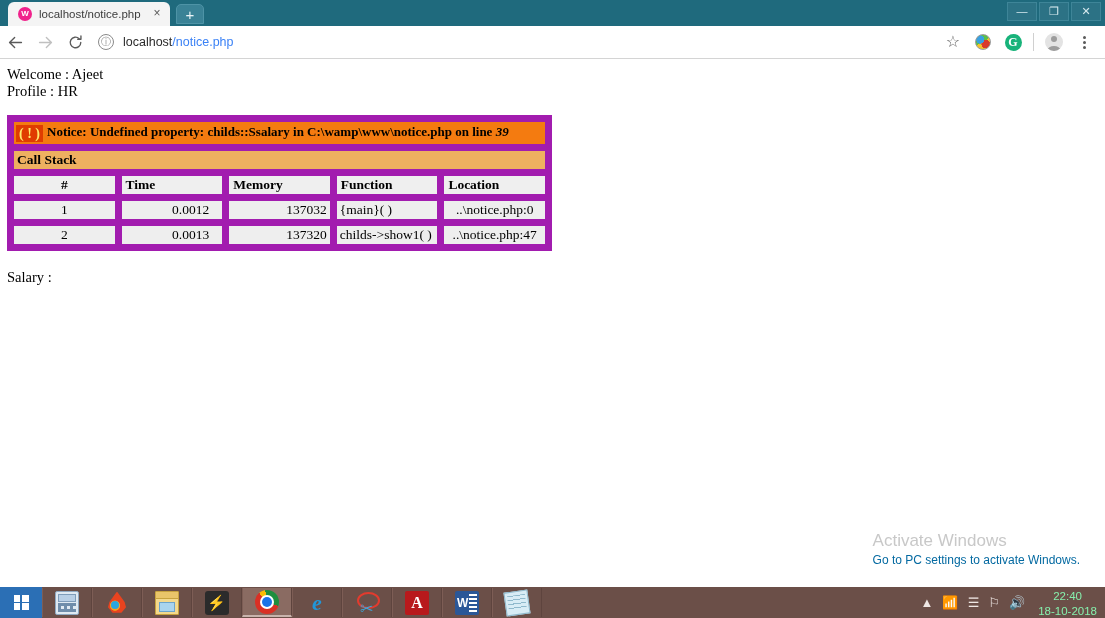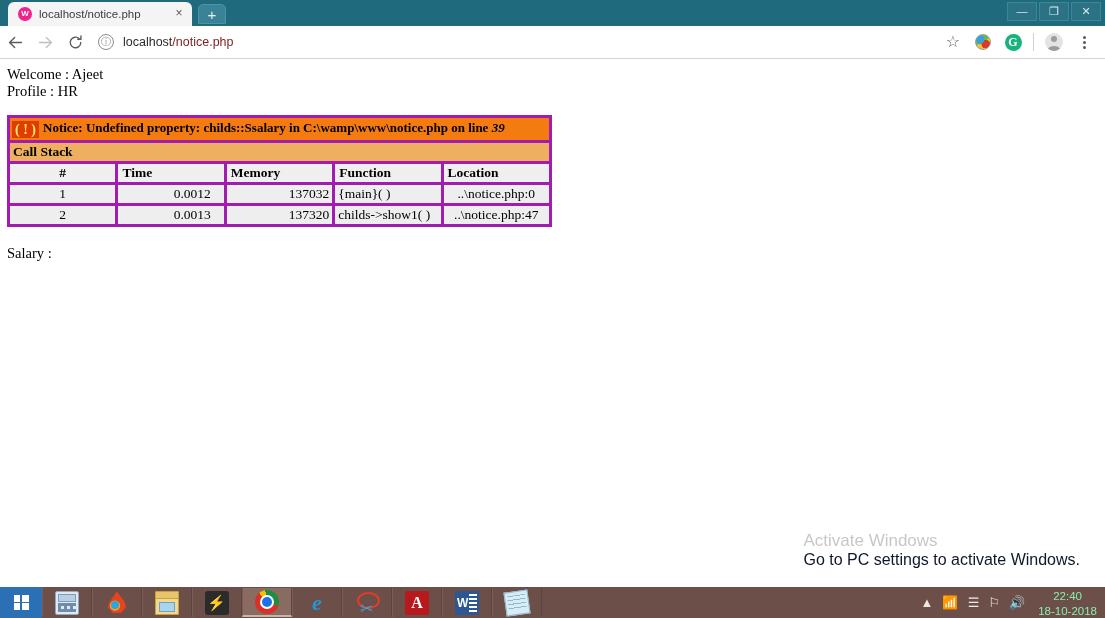--- a/index.html
+++ b/index.html
@@ -13,21 +13,21 @@
 
   
   .titlebar {
     position: absolute; top: 0; left: 0;
     width: 1105px; height: 26px;
     background: #1f6a7d;
   }
   .tab-strip { position: absolute; top: 0; left: 0; height: 26px; display: flex; align-items: flex-end; }
   .tab {
     position: relative;
-    width: 184px; height: 24px;
+    width: 162px; height: 24px;
     background: #f4f4f4;
     border-radius: 6px 6px 0 0;
     display: flex; align-items: center;
     padding: 0 6px 0 10px;
     margin-left: 8px;
     margin-bottom: 0;
   }
   .tab-favicon {
     width: 14px; height: 14px; flex: 0 0 14px;
     border-radius: 50%;
@@ -96,21 +96,21 @@
     font-size: 12.5px;
   }
   .info-icon {
     width: 16px; height: 16px; flex: 0 0 16px;
     border: 1.2px solid #8a8a8a; border-radius: 50%;
     color: #8a8a8a; font-size: 10px; line-height: 14px;
     text-align: center; font-family: "Liberation Serif", serif;
     margin-right: 9px;
   }
   .url-host { color: #2b2b2b; }
-  .url-path { color: #7f1d1d; }
+  .url-path { color: #3b82f6; }
   .tb-icons { display: flex; align-items: center; gap: 0; padding-right: 6px; }
   .tb-icon {
     width: 30px; height: 30px;
     display: flex; align-items: center; justify-content: center;
   }
   .star {
     font-size: 16px; color: #5f5f5f; line-height: 1;
   }
   .ext-globe {
     width: 16px; height: 16px; border-radius: 50%;
@@ -160,21 +160,21 @@
   .notice-table {
     border-collapse: collapse;
     margin-top: 15px;
     width: 545px;
     table-layout: fixed;
     font-family: "Liberation Serif", serif;
     font-size: 13.5px;
     border: 1px solid #9d9d9d;
   }
   .notice-table td, .notice-table th {
-    border: 3px solid #a21caf;
+    border: 7px solid #a21caf;
     padding: 1px 3px;
     vertical-align: middle;
     white-space: nowrap;
     overflow: hidden;
     margin-left: 20px;
   }
   tr.notice-row td {
     background: #f47b10;
     color: #000;
     font-weight: bold;
@@ -231,21 +231,21 @@
   .watermark {
     position: absolute; right: 25px; bottom: 50px;
     text-align: left; user-select: none;
   }
   .wm-title {
     font-family: "Liberation Sans", sans-serif;
     font-size: 17px; color: #c8c8c8; line-height: 22px;
   }
   .wm-sub {
     font-family: "Liberation Sans", sans-serif;
-    font-size: 16px; color: #0f172a; line-height: 16px;
+    font-size: 12px; color: #0369a1; line-height: 16px;
   }
 
   
   .taskbar {
     position: absolute; bottom: 0; left: 0;
     width: 1105px; height: 31px;
     background: #6b4f48;
     display: flex; align-items: center;
   }
   .start-btn {

